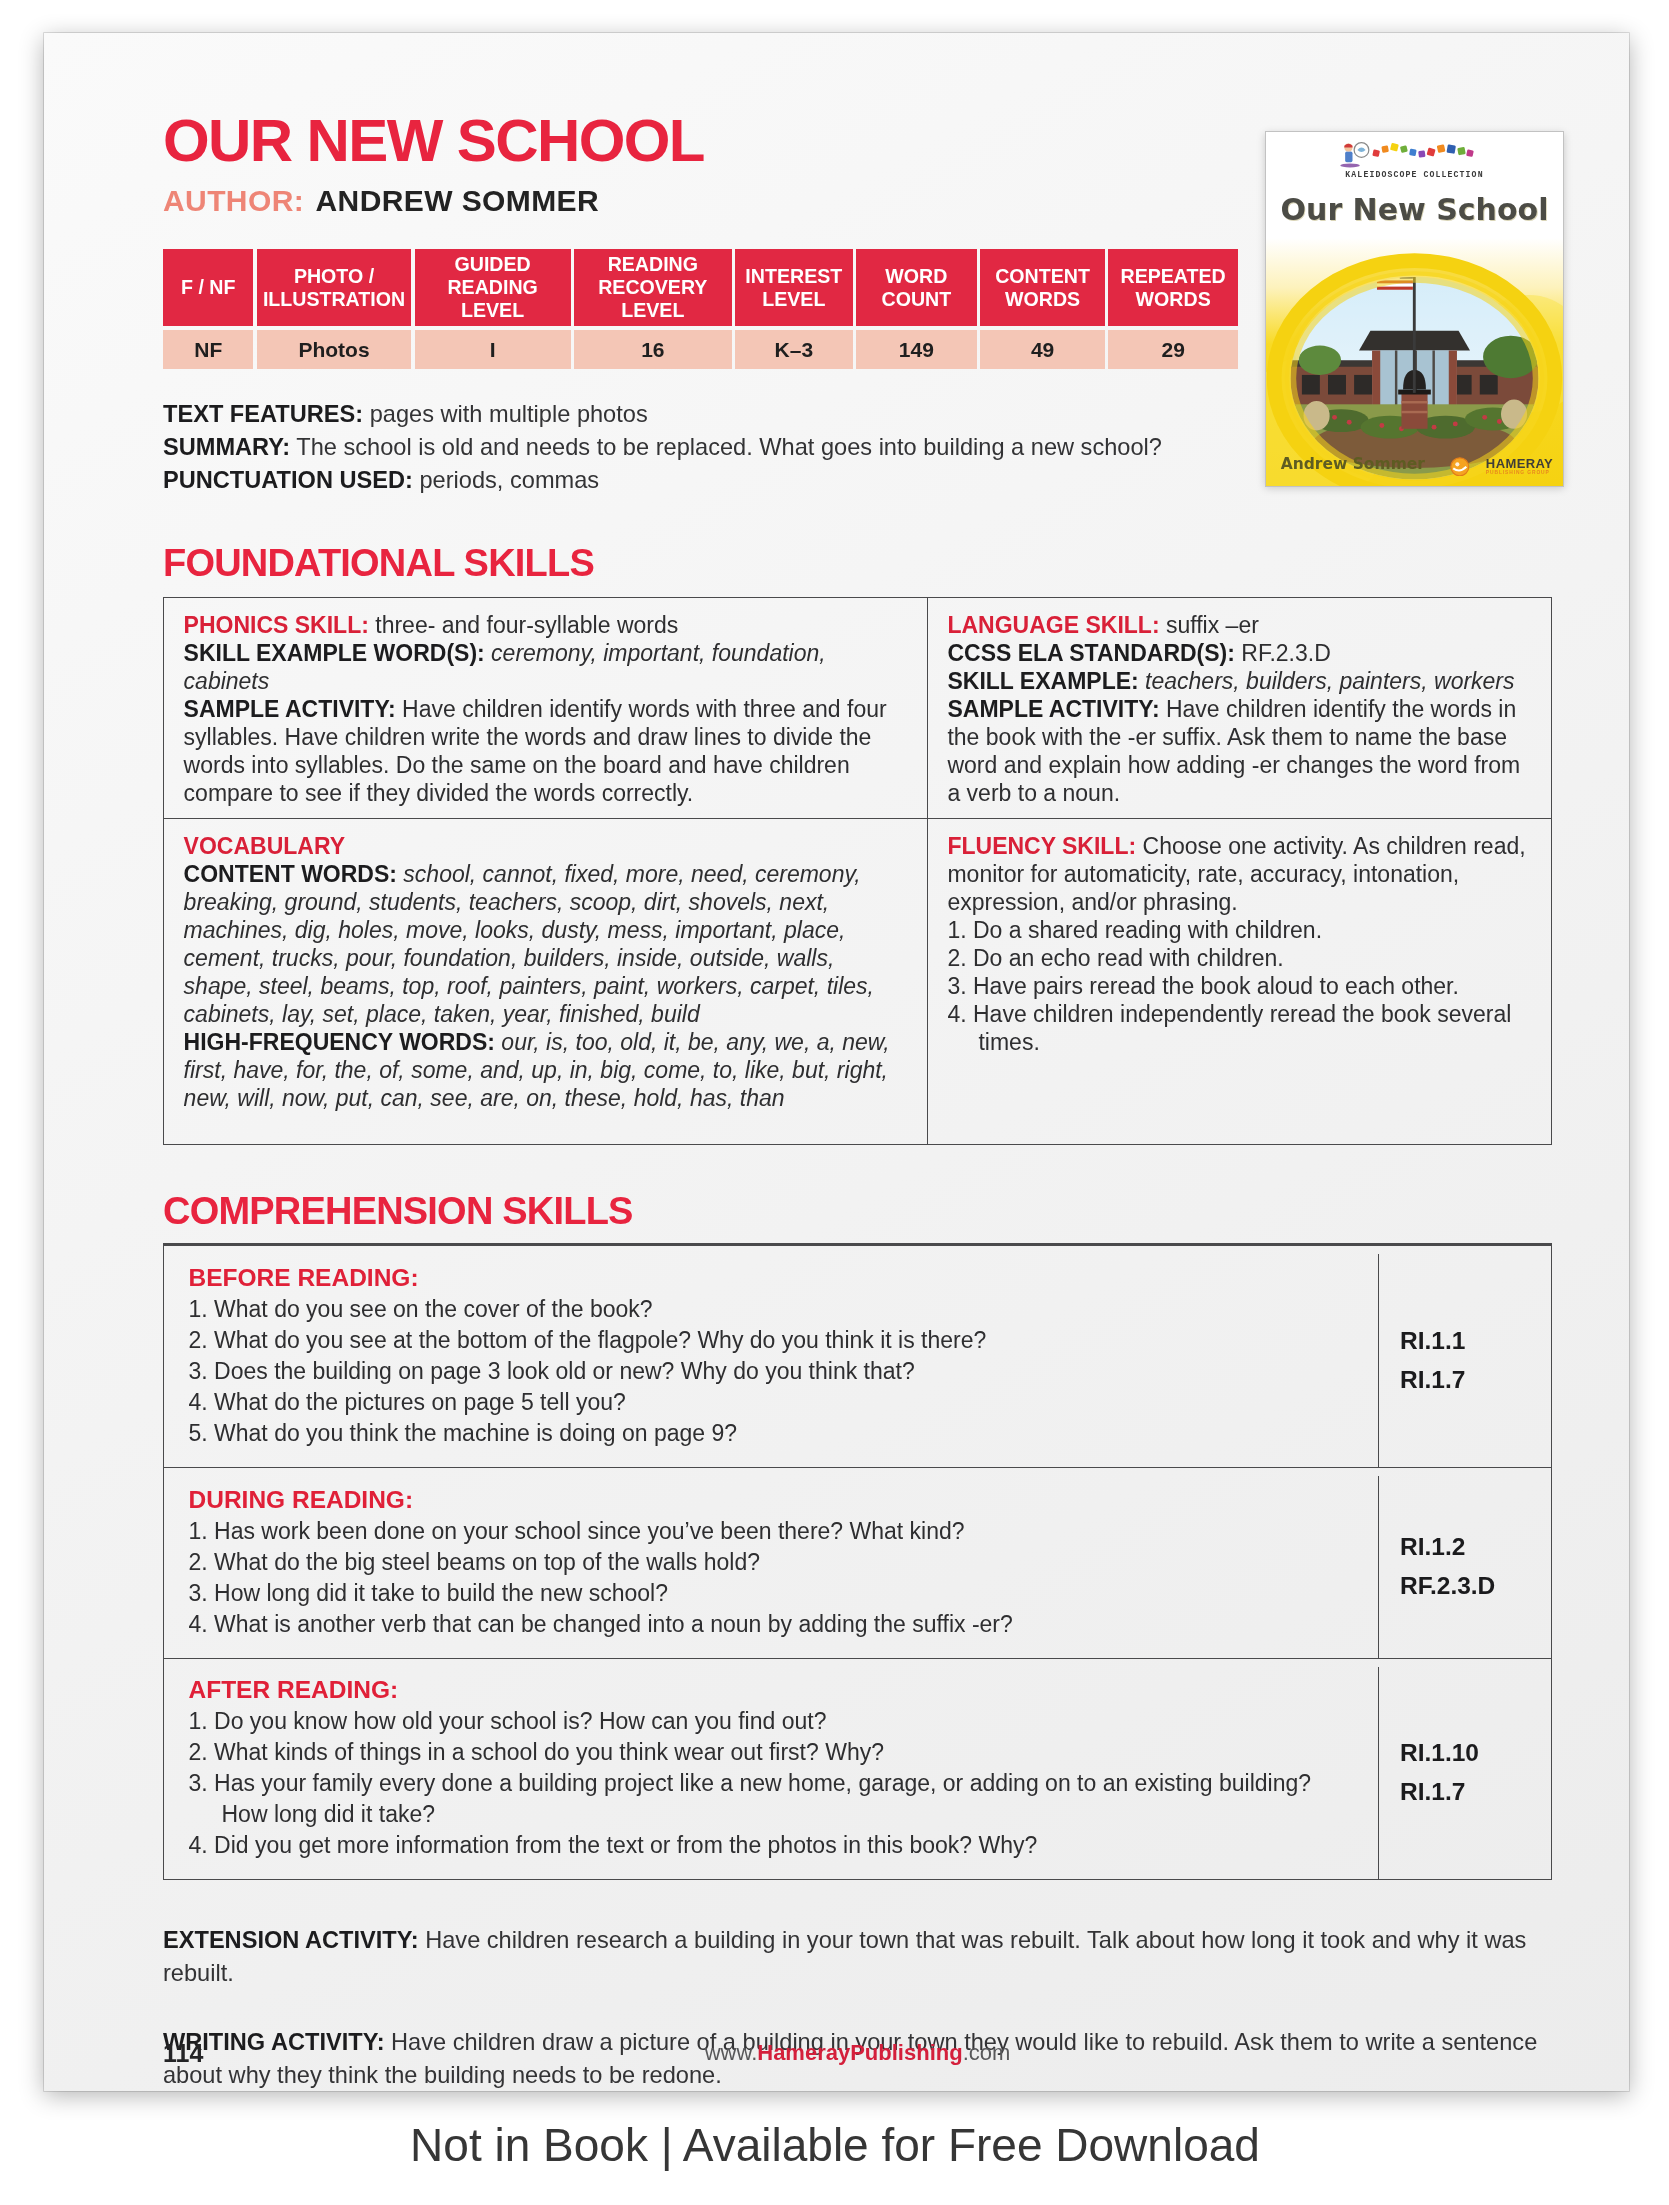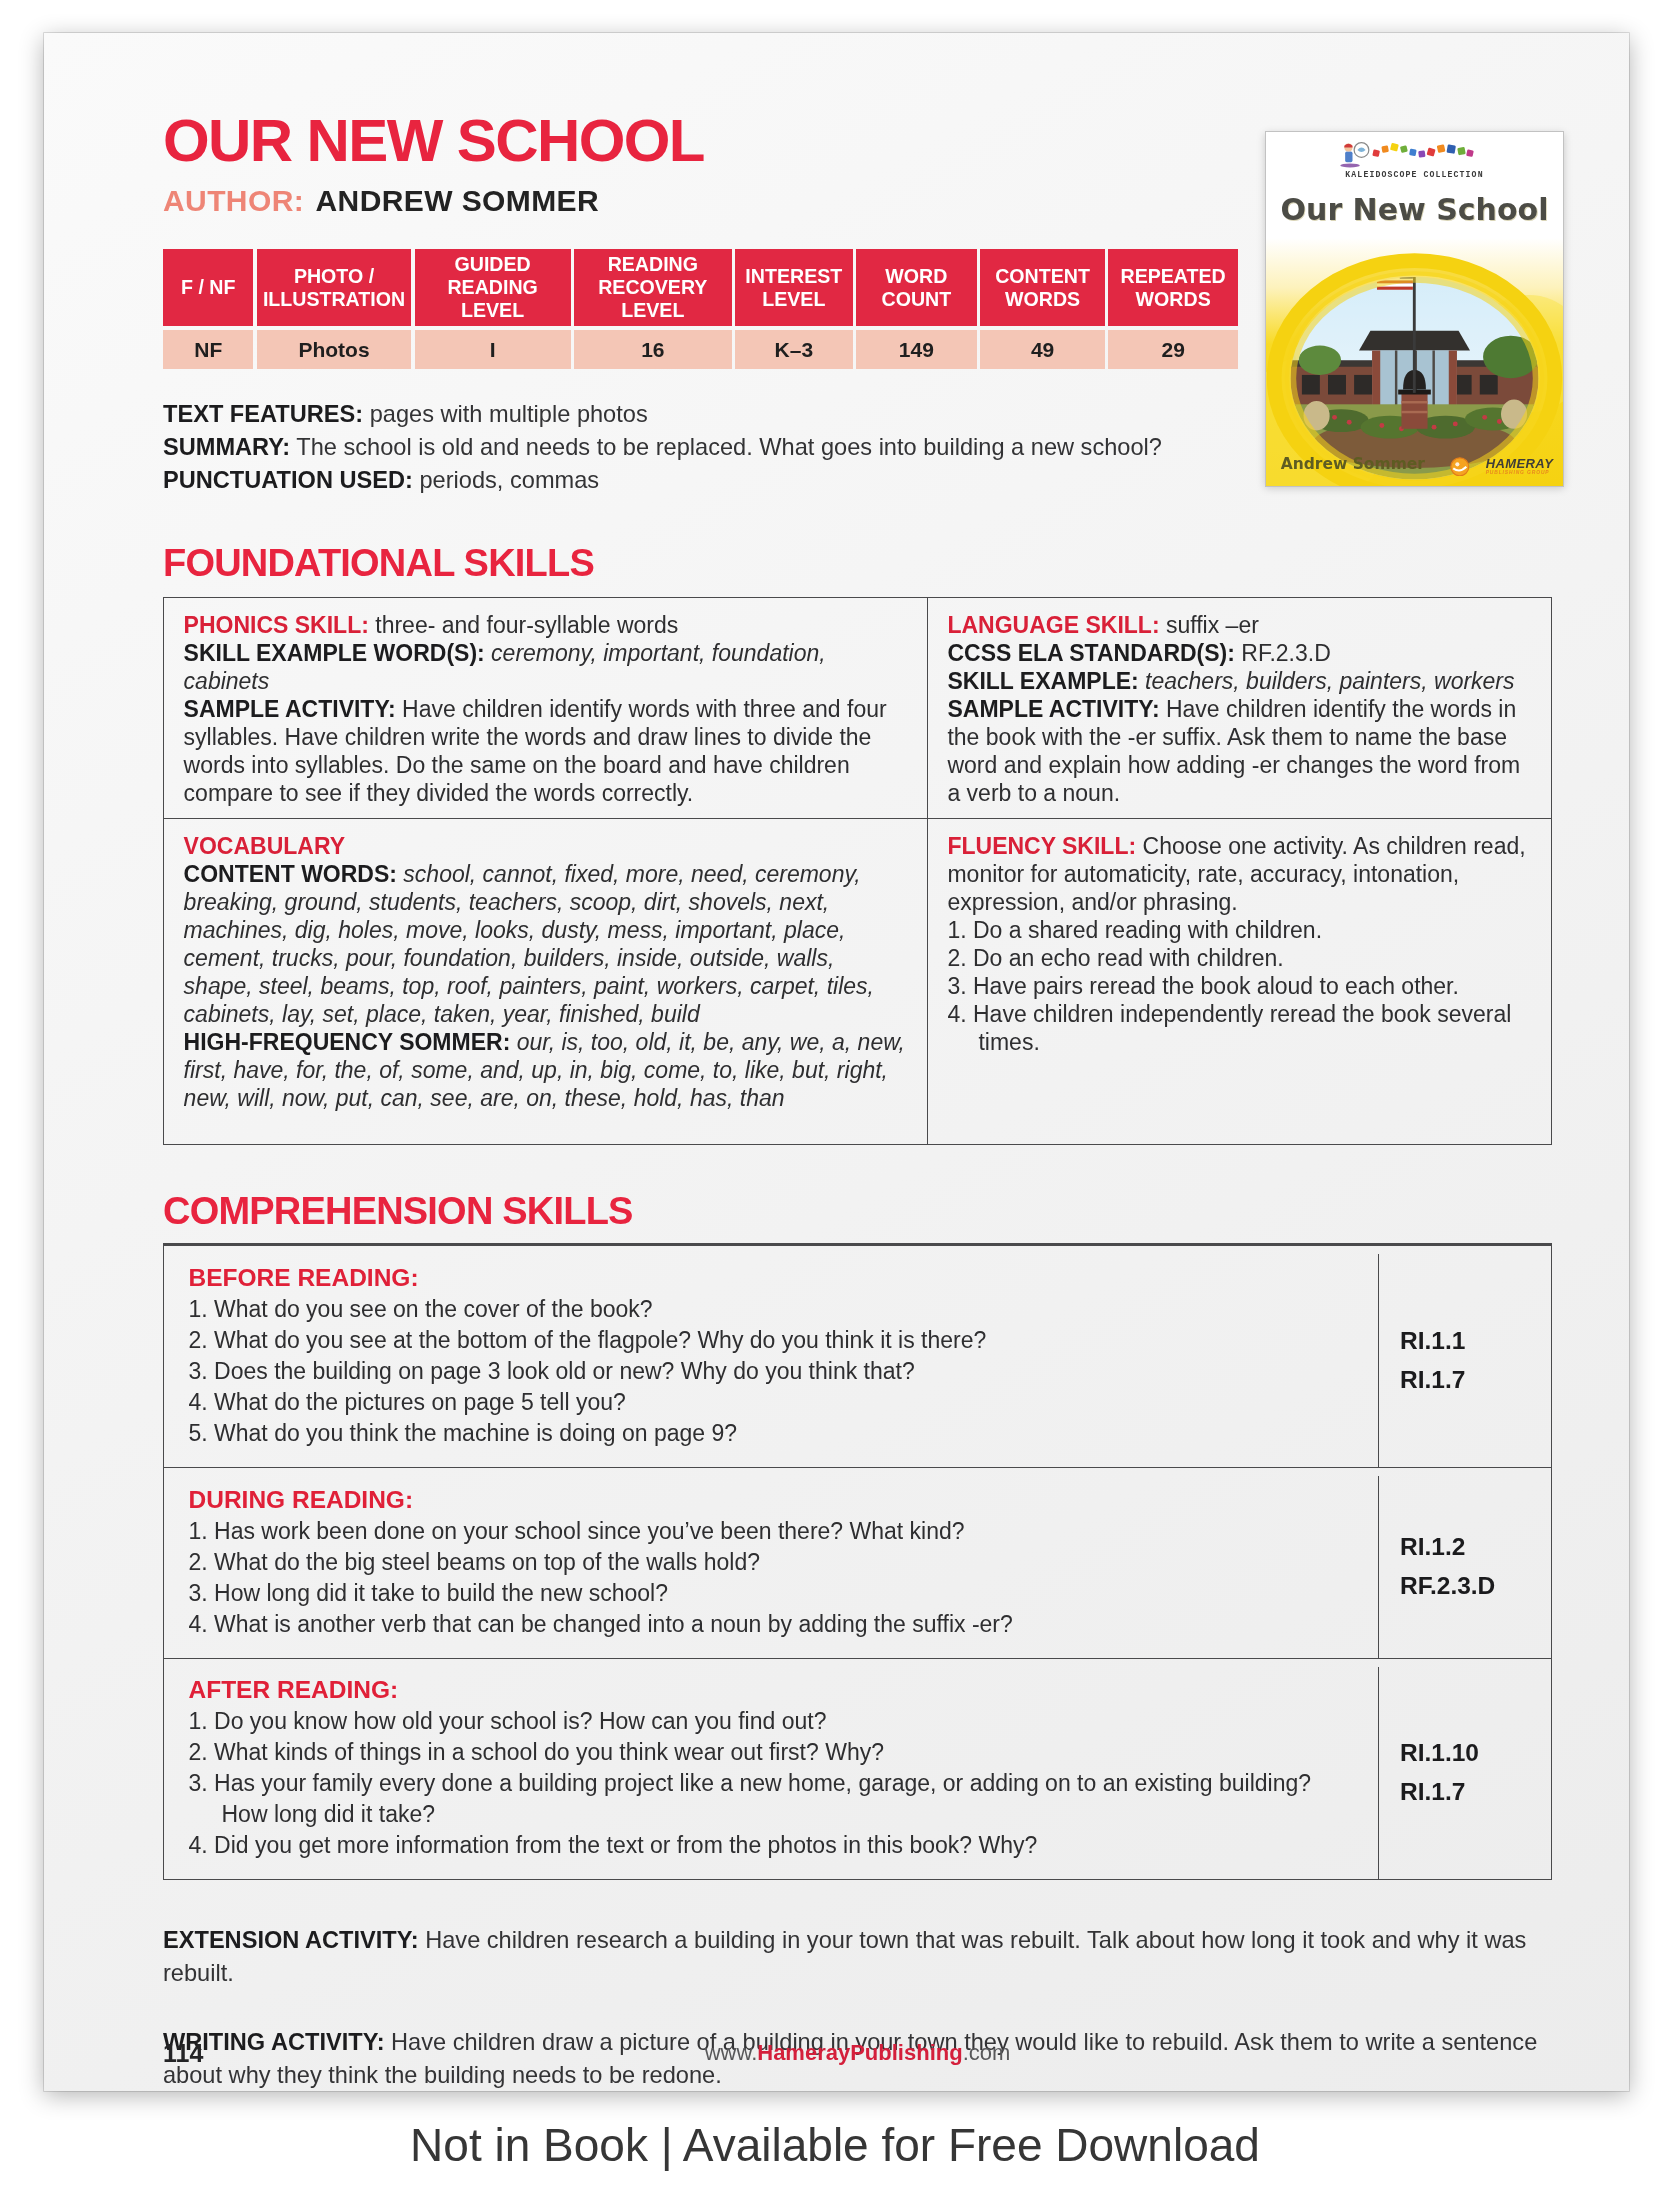--- a/index.html
+++ b/index.html
@@ -108,21 +108,21 @@
   .cover-title{
     position:absolute;top:60px;left:0;width:100%;text-align:center;
     font-family:"DejaVu Sans",sans-serif;font-size:30px;font-weight:700;color:#4c4c46;
     text-shadow:0.8px 0.8px 0 #d9d4b6;
   }
   .scene{position:absolute;left:0;bottom:0;width:297px;height:245px;}
   .cover-author{
     position:absolute;bottom:13px;left:14.7px;font-family:"DejaVu Sans",sans-serif;
     font-size:15.5px;font-weight:700;color:#5e5c22;
   }
-  .hameray{position:absolute;bottom:9.8px;right:9.8px;display:flex;align-items:flex-end;gap:16px;font-style:italic;}
+  .hameray{position:absolute;bottom:9.8px;right:9.8px;display:flex;align-items:flex-end;gap:16px;}
   .hameray-text{display:flex;flex-direction:column;line-height:1;}
   .hameray-name{font-size:13px;font-weight:800;color:#3f3e38;letter-spacing:0.4px;}
   .hameray-sub{font-size:4.9px;font-weight:700;color:#e8871f;letter-spacing:0.9px;margin-top:1.6px;}
 </style>
 </head>
 <body>
 
 <div class="page">
   <div class="content">
 
@@ -167,21 +167,21 @@
       </div>
       <div class="fcell row1 cell-r">
         <p><span class="lbl-red">LANGUAGE SKILL:</span> <span>suffix –er</span></p>
         <p><span class="lbl">CCSS ELA STANDARD(S):</span> <span>RF.2.3.D</span></p>
         <p><span class="lbl">SKILL EXAMPLE:</span> <span class="it">teachers, builders, painters, workers</span></p>
         <p><span class="lbl">SAMPLE ACTIVITY:</span> <span>Have children identify the words in the book with the -er suffix. Ask them to name the base word and explain how adding -er changes the word from a verb to a noun.</span></p>
       </div>
       <div class="fcell row2 cell-b">
         <p class="lbl-red">VOCABULARY</p>
         <p><span class="lbl">CONTENT WORDS:</span> <span class="it">school, cannot, fixed, more, need, ceremony, breaking, ground, students, teachers, scoop, dirt, shovels, next, machines, dig, holes, move, looks, dusty, mess, important, place, cement, trucks, pour, foundation, builders, inside, outside, walls, shape, steel, beams, top, roof, painters, paint, workers, carpet, tiles, cabinets, lay, set, place, taken, year, finished, build</span></p>
-        <p><span class="lbl">HIGH-FREQUENCY SOMMER:</span> <span class="it">our, is, too, old, it, be, any, we, a, new, first, have, for, the, of, some, and, up, in, big, come, to, like, but, right, new, will, now, put, can, see, are, on, these, hold, has, than</span></p>
+        <p><span class="lbl">HIGH-FREQUENCY WORDS:</span> <span class="it">our, is, too, old, it, be, any, we, a, new, first, have, for, the, of, some, and, up, in, big, come, to, like, but, right, new, will, now, put, can, see, are, on, these, hold, has, than</span></p>
       </div>
       <div class="fcell row2 cell-b cell-r">
         <p><span class="lbl-red">FLUENCY SKILL:</span> <span>Choose one activity. As children read, monitor for automaticity, rate, accuracy, intonation, expression, and/or phrasing.</span></p>
         <p class="flu-item">1. Do a shared reading with children.</p>
         <p class="flu-item">2. Do an echo read with children.</p>
         <p class="flu-item">3. Have pairs reread the book aloud to each other.</p>
         <p class="flu-item">4. Have children independently reread the book several times.</p>
       </div>
     </div>
 

